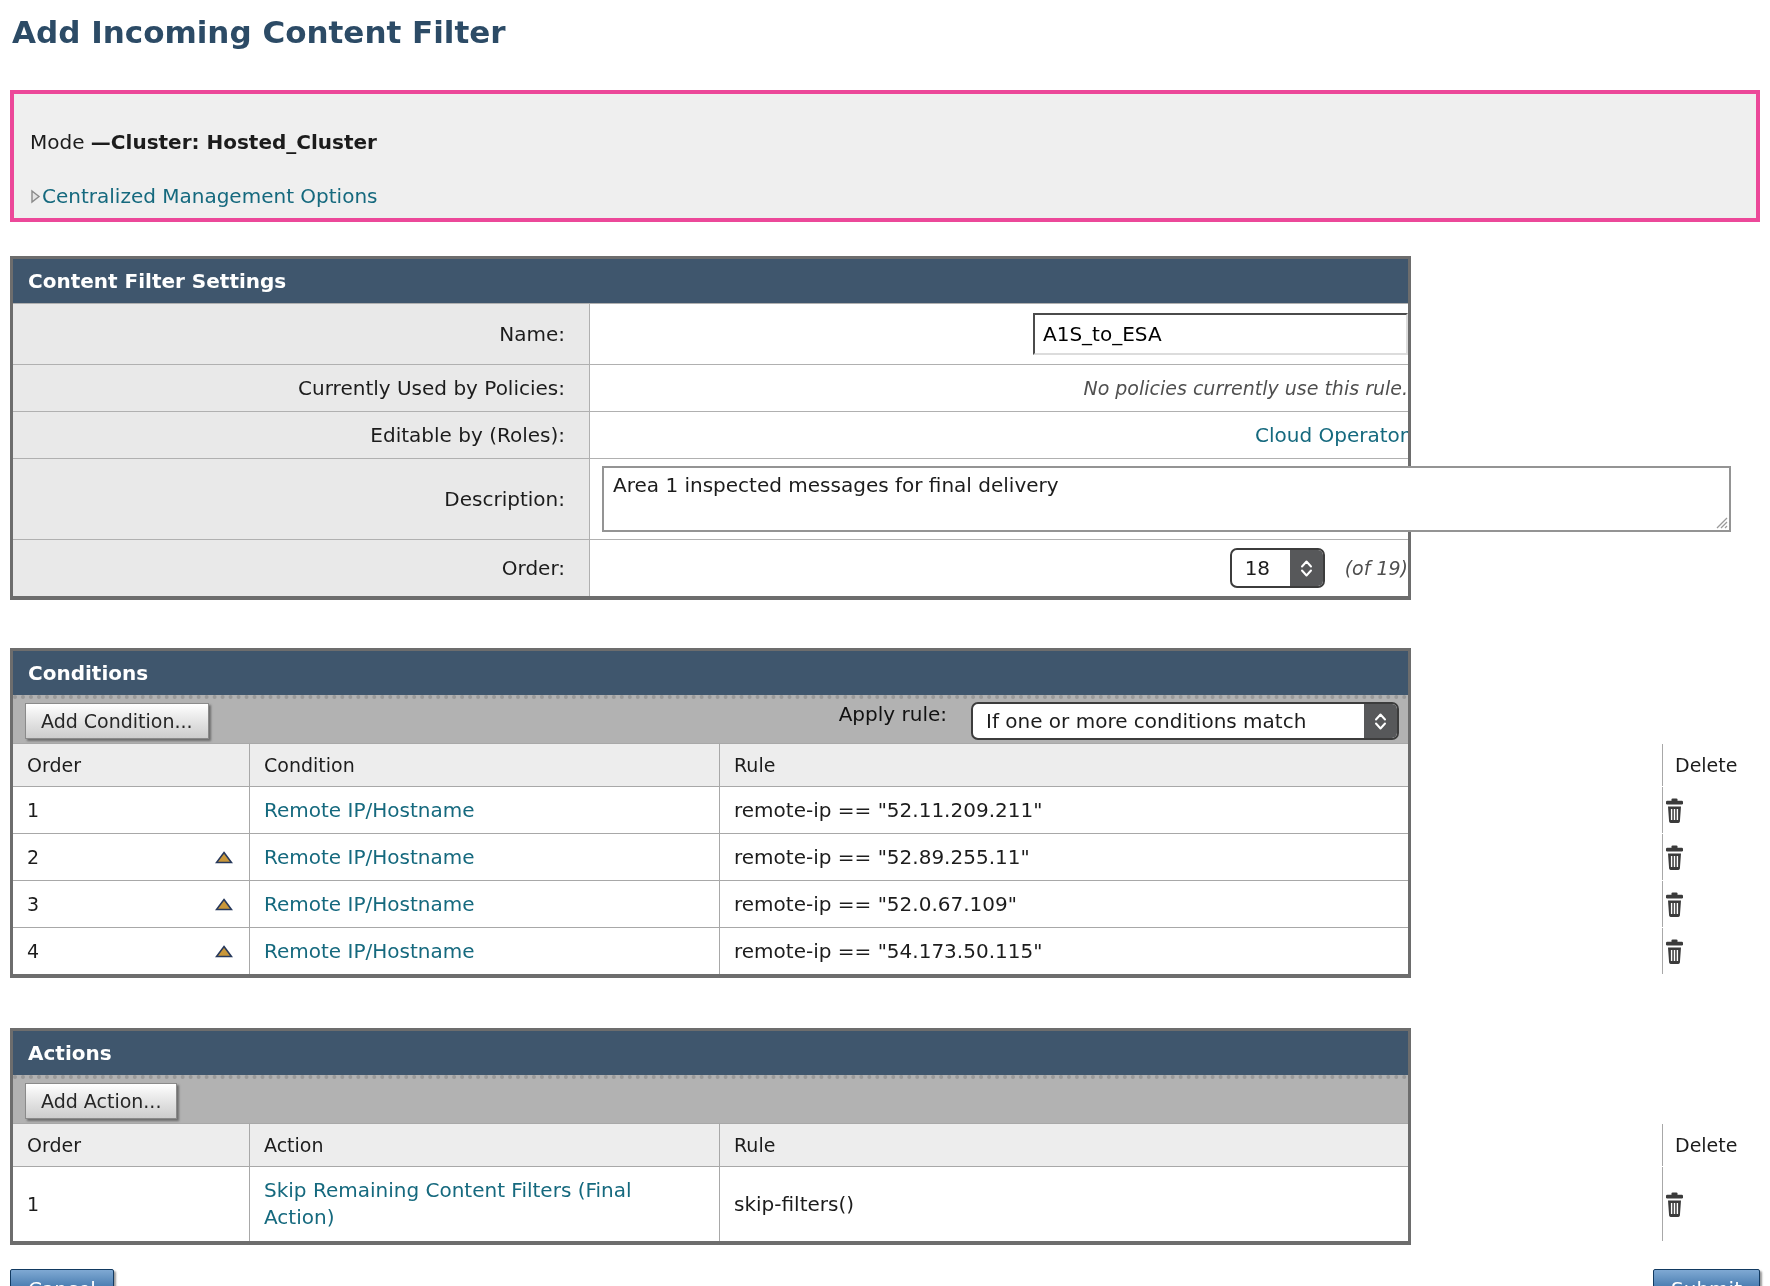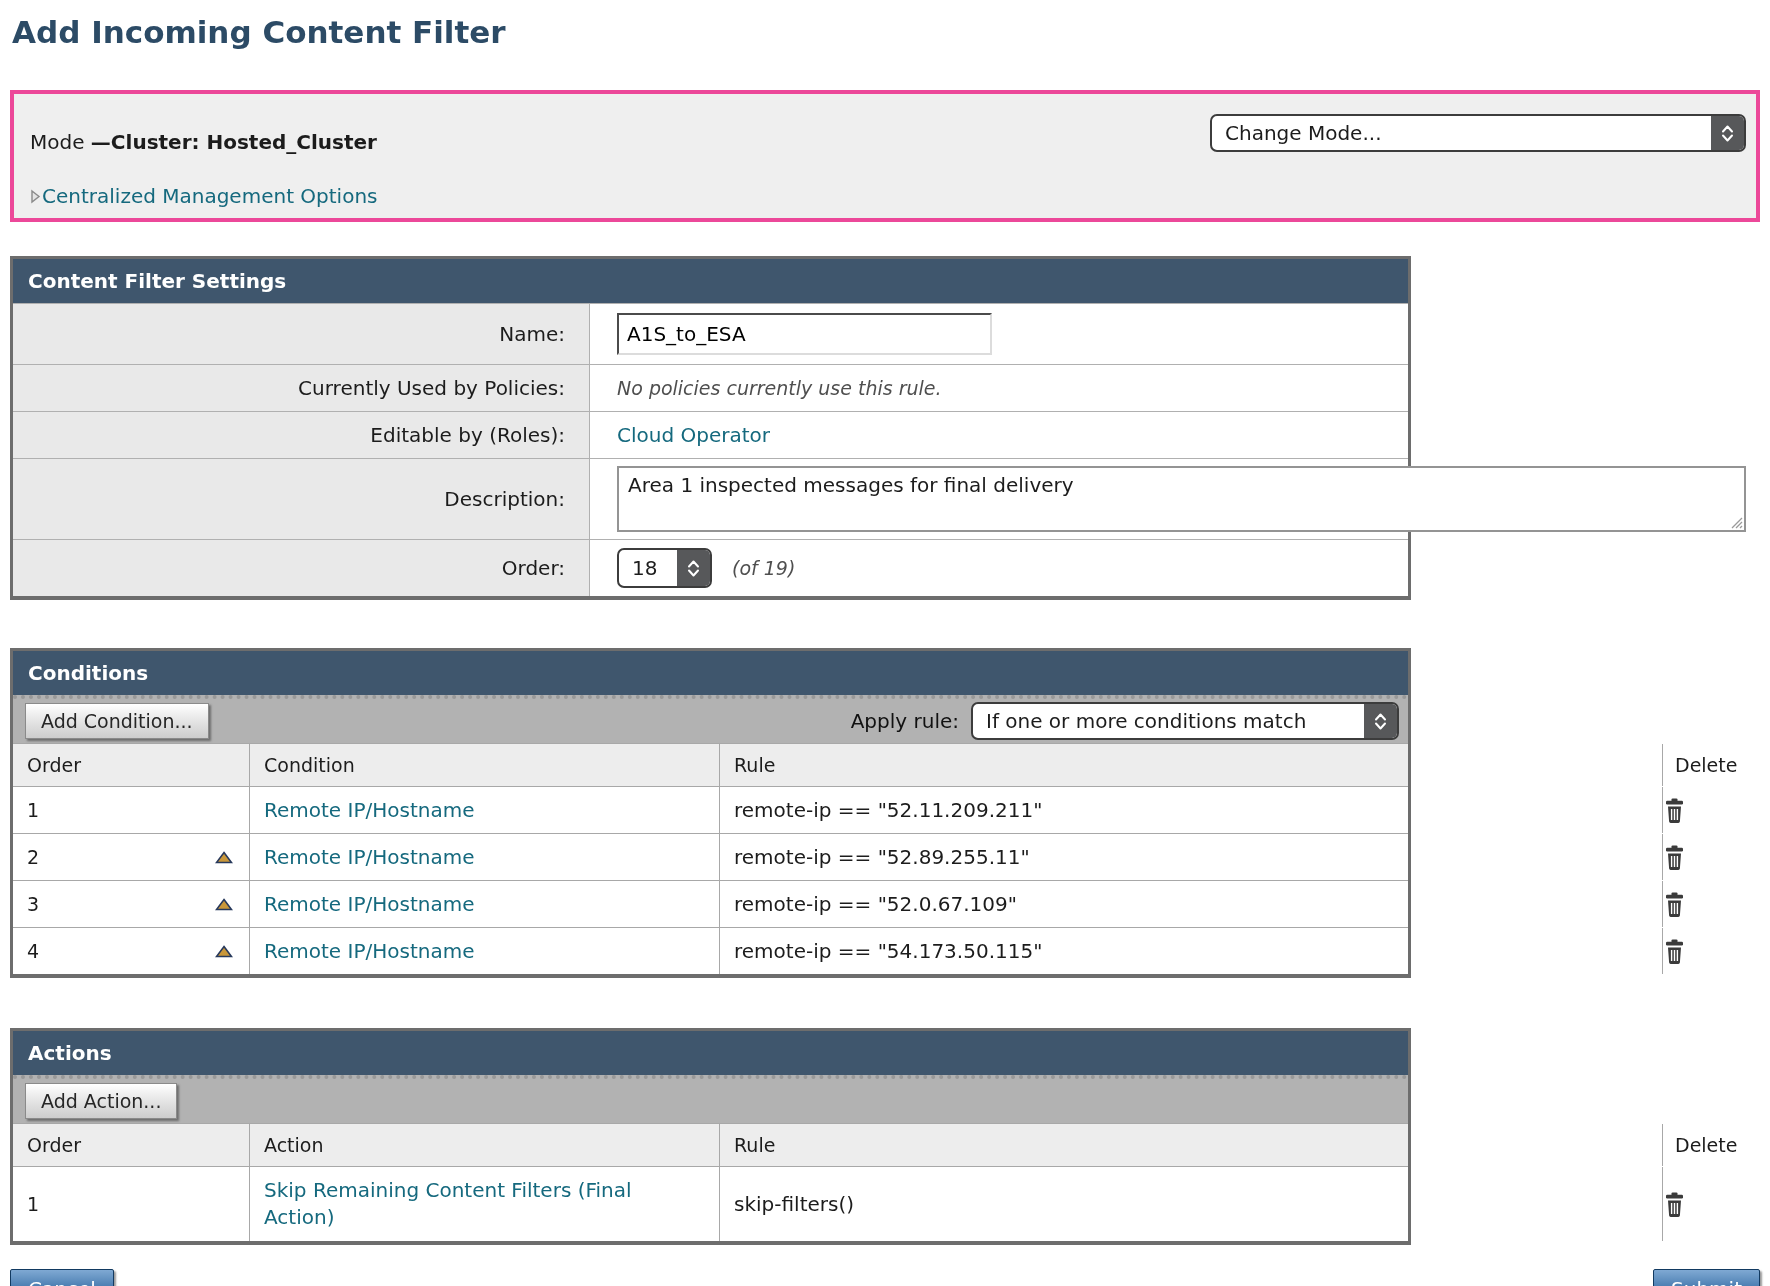--- a/index.html
+++ b/index.html
@@ -37,40 +37,40 @@
   .panel-header{background:#3f566d;color:#fff;font-weight:bold;font-size:20px;
                 height:44px;display:flex;align-items:center;padding-left:15px;}
   .mt34{margin-top:34px;} .mt48{margin-top:48px;} .mt50{margin-top:50px;}
 
   
   .srow{display:flex;border-top:1px solid #b0b0b0;align-items:center;}
   .srow:first-of-type{border-top:none;}
   .slabel{width:577px;flex:none;background:#e9e9e9;text-align:right;
           padding-right:24px;box-sizing:border-box;border-right:1px solid #b0b0b0;
           font-size:20px;align-self:stretch;display:flex;align-items:center;justify-content:flex-end;}
-  .svalue{flex:1;background:#fff;padding-left:27px;display:flex;align-items:center;}
+  .svalue{flex:1;background:#fff;padding-left:12px;display:flex;align-items:center;justify-content:flex-end;}
   .h60{height:60px;} .h46{height:46px;} .h80{height:80px;} .h56{height:56px;}
 
   .name-input{width:375px;height:42px;box-sizing:border-box;border:2px solid;
               border-color:#4b4b4b #dcdcdc #dcdcdc #4b4b4b;font-size:20px;padding:2px 8px;
               font-family:"DejaVu Sans","Liberation Sans",sans-serif;background:#fff;outline:none;}
   .italic-note{font-style:italic;color:#4f4f4f;}
   .fake-textarea{width:1129px;height:66px;box-sizing:border-box;border:2px solid #949494;
                  background:#fff;font-size:20px;padding:5px 9px;position:relative;}
   .resize-grip{position:absolute;right:1px;bottom:1px;}
   .of-note{font-style:italic;color:#4f4f4f;margin-left:20px;}
 
   
   .toolbar{height:48px;background:#b2b2b2;display:flex;align-items:center;
            border-top:4px dotted #989898;box-sizing:border-box;}
   .btn-gray{margin-left:12px;background:linear-gradient(#ffffff,#e2e2e2 55%,#cdcdcd);
             border:1px solid #8a8a8a;padding:6px 15px;font-size:19px;color:#262626;
             box-shadow:2px 2px 2px rgba(55,55,55,.55);cursor:pointer;
             font-family:"DejaVu Sans","Liberation Sans",sans-serif;}
-  .apply-group{margin-left:auto;display:flex;align-items:center;gap:12px;padding-right:9px;}
+  .apply-group{margin-left:auto;display:flex;align-items:flex-start;gap:24px;padding-right:9px;}
   .apply-label{font-size:20px;color:#111;}
 
   
   .tbl-hrow,.tbl-row{display:flex;align-items:center;border-top:1px solid #a8a8a8;}
   .tbl-hrow{background:#ededed;height:42px;}
   .tbl-row{background:#fff;min-height:46px;}
   .c-order{width:237px;flex:none;padding-left:14px;box-sizing:border-box;
            border-right:1px solid #a8a8a8;align-self:stretch;display:flex;align-items:center;}
   .c-cond{width:470px;flex:none;padding-left:14px;box-sizing:border-box;
           border-right:1px solid #a8a8a8;align-self:stretch;display:flex;align-items:center;}
@@ -96,31 +96,20 @@
 <body>
 
 <div class="page">
 
   <h1 class="page-title">Add Incoming Content Filter</h1>
 
   <div class="mode-panel">
     <div class="mode-line">
       <span>Mode </span><b>—Cluster: Hosted_Cluster</b>
     </div>
-    <div class="sel sel-change-mode">
-      <span class="sel-text">Change Mode...</span>
-      <span class="stepper">
-        <svg width="13" height="8" viewBox="0 0 13 8">
-            <path d="M2 6.5 L6.5 1.5 L11 6.5" stroke="#fff" stroke-width="2" fill="none" stroke-linecap="round" stroke-linejoin="round"></path>
-          </svg>
-        <svg width="13" height="8" viewBox="0 0 13 8">
-            <path d="M2 1.5 L6.5 6.5 L11 1.5" stroke="#fff" stroke-width="2" fill="none" stroke-linecap="round" stroke-linejoin="round"></path>
-          </svg>
-      </span>
-    </div>
     <div class="cm-link-row">
       <svg width="11" height="15" viewBox="0 0 11 15">
           <polygon points="2,2 9,7.5 2,13" fill="#e4e4e4" stroke="#8a8a8a" stroke-width="1.4"></polygon>
         </svg>
       <a class="teal">Centralized Management Options</a>
     </div>
   </div>
 
   <div class="panel mt34">
     <div class="panel-header">Content Filter Settings</div>

